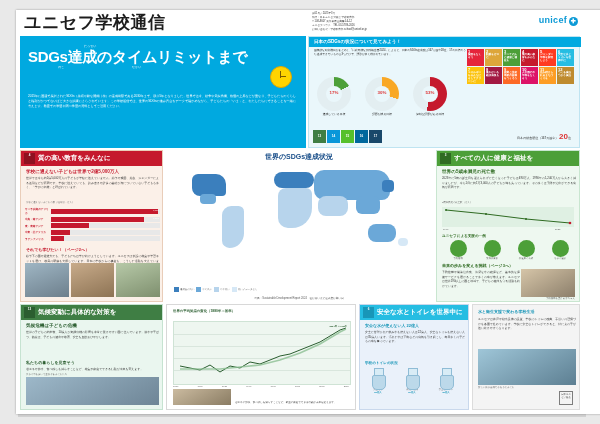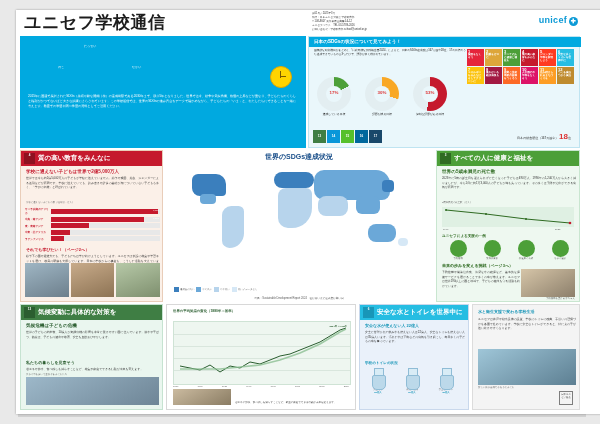--- a/index.html
+++ b/index.html
@@ -107,20 +107,21 @@
       <div class="hdr-meta" style="white-space:pre-line;">第61号／2025年3月
 発行：日本ユニセフ協会 学校教育部
 〒108-8607 東京都港区高輪4-6-12
 ユニセフハウス　TEL 03-5789-2016
 お問い合わせ：学校教育部 school@unicef.or.jp</div>
       <div class="unicef"><span>unicef</span><span class="mark">✚</span></div>
     </div>
 
     <div class="hero">
       <div class="ruby" style="left:64px;top:8px;">たっせい</div>
+      <div class="hero-t1">SDGs達成のタイムリミットまで</div>
       <div class="ruby" style="left:38px;top:29px;">のこ</div>
       <div class="ruby" style="left:112px;top:29px;">せかい</div>
       <div class="clock"></div>
       <div class="hero-body">2015年に国連で採択されたSDGs（持続可能な開発目標）の達成期限である2030年まで、残り5年となりました。世界では今、紛争や気候危機、物価の上昇などが重なり、子どもたちのくらしと権利がかつてないほど大きな試練にさらされています。この学校通信では、世界のSDGsの進み具合をデータで確かめながら、子どもたちの「いま」と、わたしたちにできることを一緒に考えます。教室での学習や調べ学習の資料としてご活用ください。</div>
     </div>
 
     <div class="panel japan">
       <div class="japan-h">日本のSDGsの状況について見てみよう！</div>
       <div class="p-sub" style="position:absolute;left:5px;top:12px;width:152px;font-size:2.7px;">国際的な研究機関がまとめた「持続可能な開発報告書2024」によると、日本のSDGs達成度は167カ国中18位。17の目標のうち達成できているのは3つだけで、課題が多く残されています。</div>
 
@@ -157,21 +158,21 @@
         <div class="sdg" style="background:#bf8b2e"><span class="n">12</span><span>つくる責任つかう責任</span></div>
       </div>
 
       <div class="sdg-row">
         <div class="sdg-s" style="background:#3f7e44">13</div>
         <div class="sdg-s" style="background:#0a97d9">14</div>
         <div class="sdg-s" style="background:#56c02b">15</div>
         <div class="sdg-s" style="background:#00689d">16</div>
         <div class="sdg-s" style="background:#19486a">17</div>
       </div>
-      <div class="big19"><span>日本の総合順位（167カ国中）</span> <b>18</b><span>位</span></div>
+      <div class="big19"><span>日本の総合順位（167カ国中）</span> <b>20</b><span>位</span></div>
     </div>
 
     <div class="panel g4">
       <div class="p-hdr">
         <div class="p-badge" style="background:#8e1220"><span>4</span></div>
         <div class="p-title">質の高い教育をみんなに</div>
       </div>
       <div class="sec-title" style="position:absolute;left:5px;top:18px;color:#c5192d;">学校に通えない子どもは世界で2億5,000万人</div>
       <div class="body-txt" style="position:absolute;left:5px;top:25px;width:133px;">世界では今も約2億5,000万人の子どもが学校に通えていません。紛争や貧困、災害、ジェンダーによる差別などが原因です。学校に通えていても、読み書きや計算の基礎が身についていない子どもも多く、「学びの危機」と呼ばれています。</div>
       <div class="cap" style="position:absolute;left:5px;top:50px;">学校に通えない子どもの数（地域別・万人）</div>

